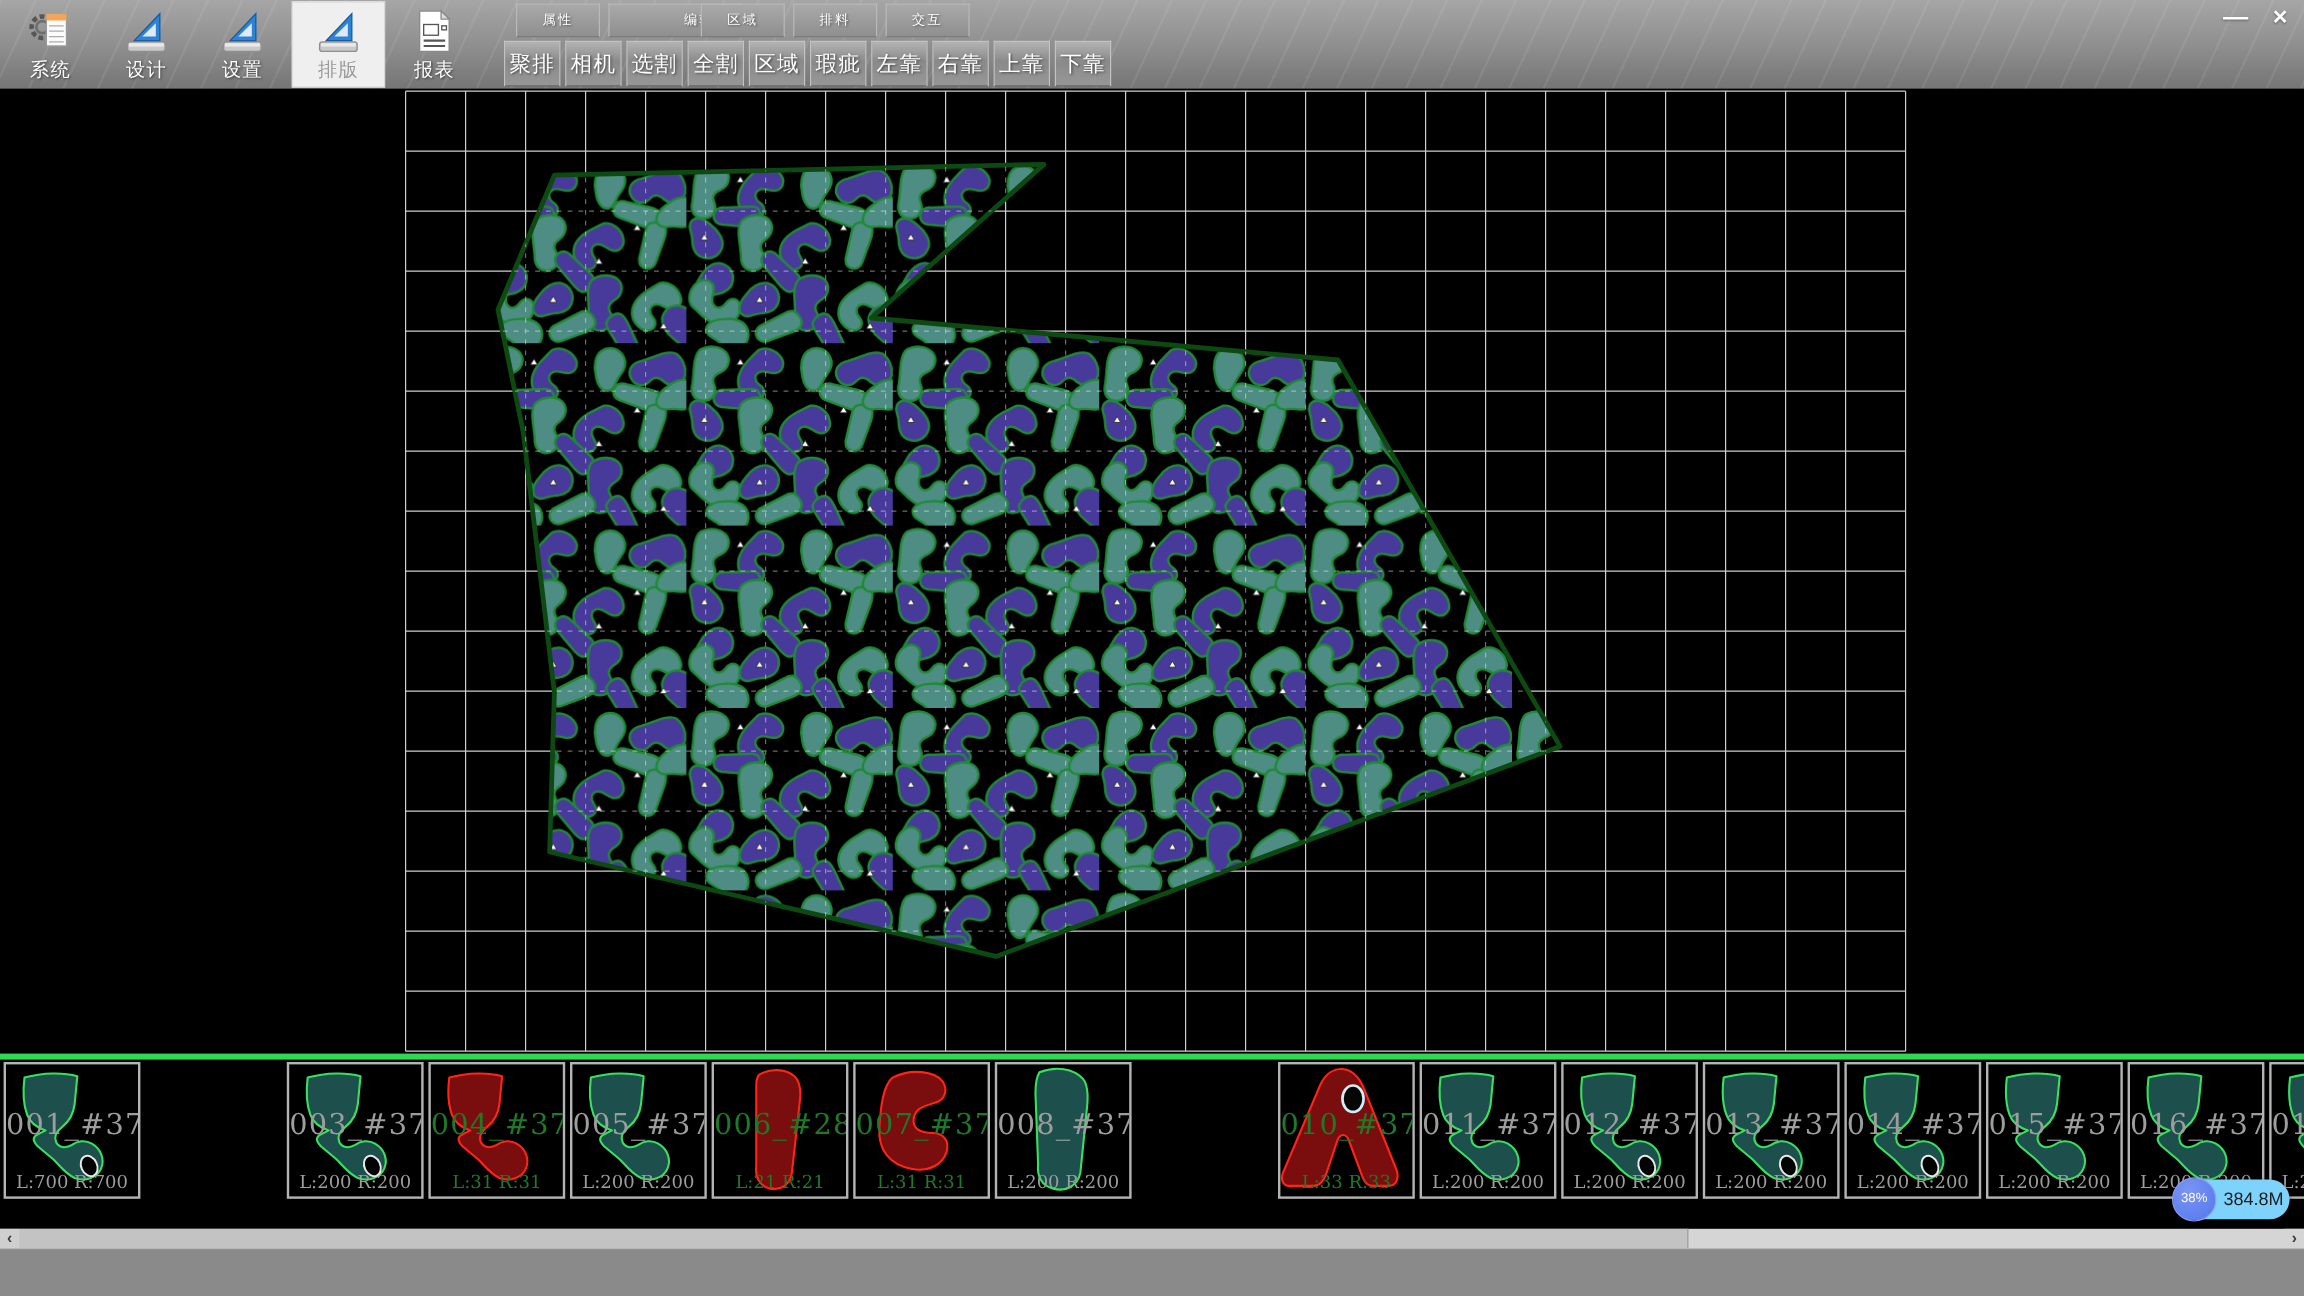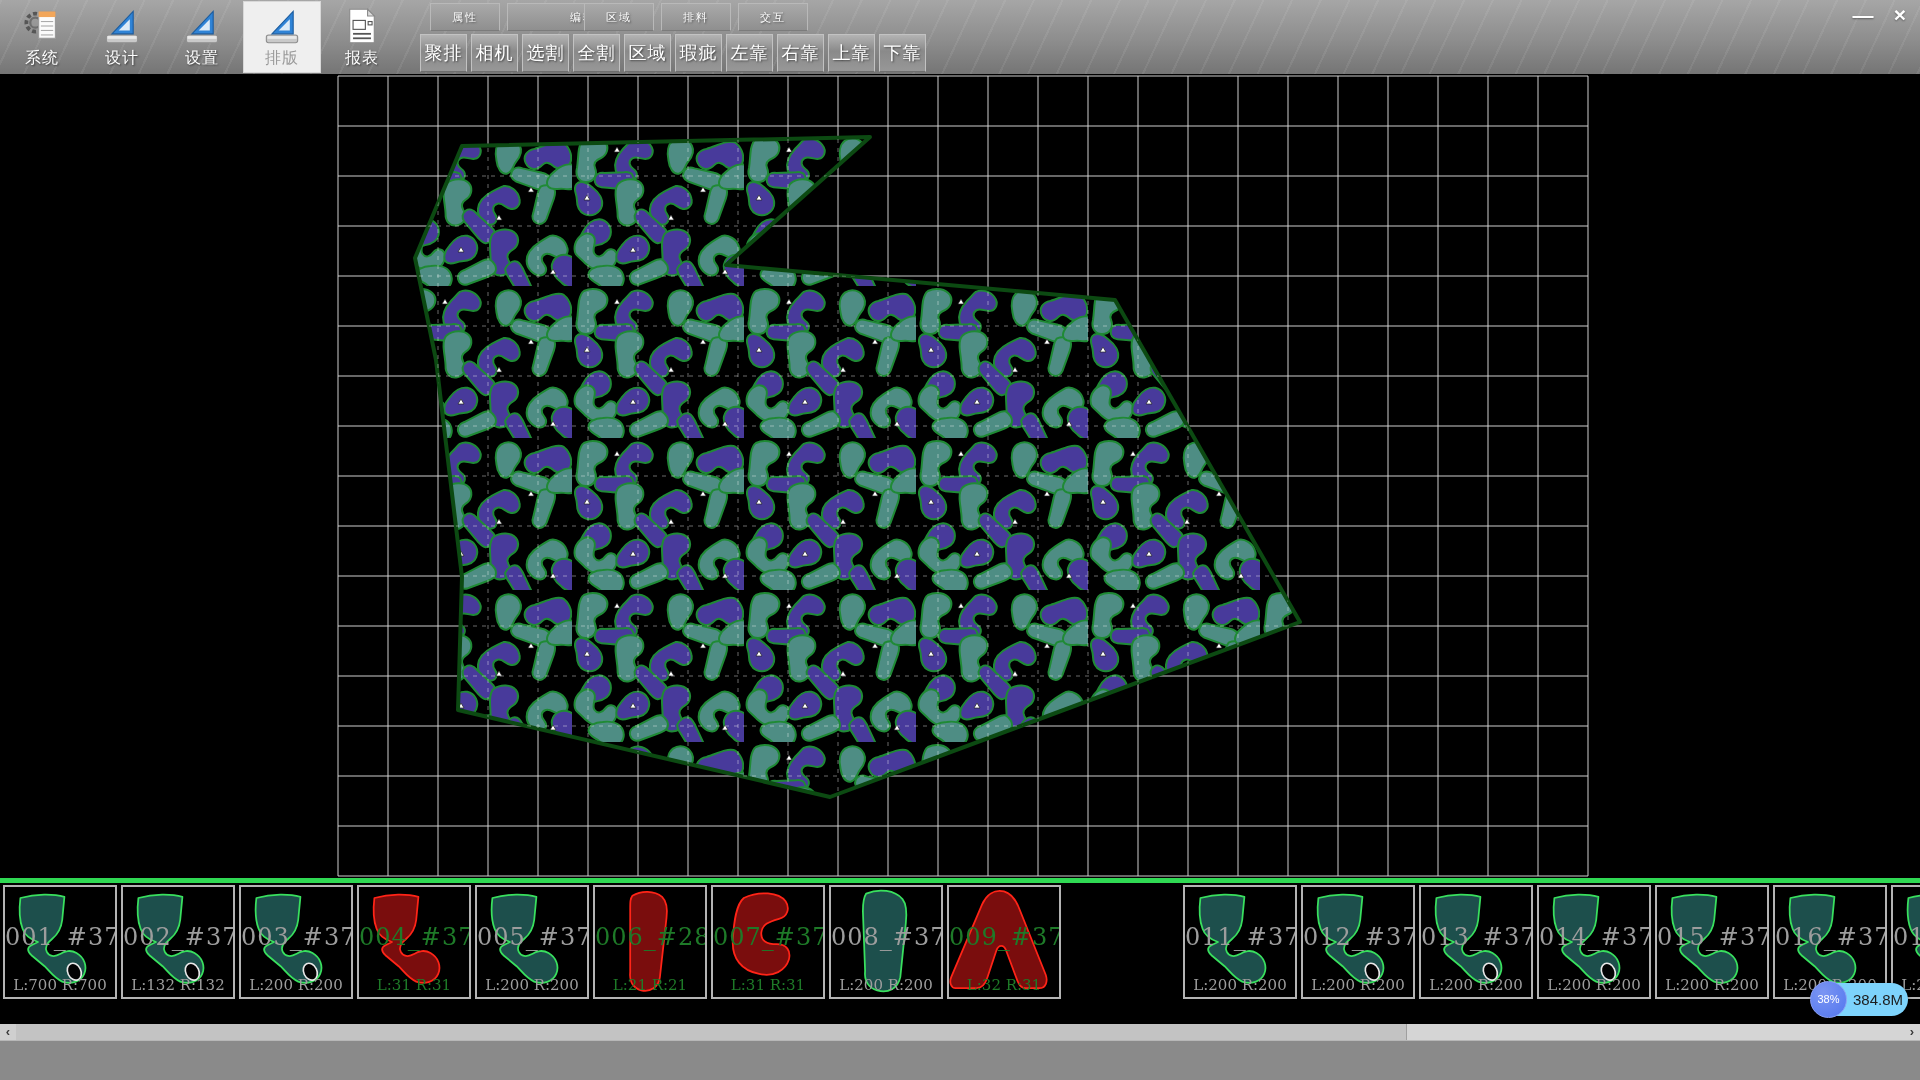--- a/index.html
+++ b/index.html
@@ -208,28 +208,20 @@
 
 <div id="strip">
     <div class="cell" style="left: 3px;">
       <svg viewBox="0 0 100 100">
         <path d="M14 10 C28 6 44 6 54 9 L52 30 C51 38 48 43 43 47 C38 51 36 55 38 59 C40 63 45 64 50 61 C54 58 60 57 65 60 C72 64 75 72 72 79 C69 86 60 89 52 86 C45 83 41 77 36 72 L24 62 C20 58 20 55 24 53 L30 50 C24 48 18 44 16 38 C13 30 13 18 14 10 Z" fill="#1d4f4c" stroke="#39e05e" stroke-width="1.6" stroke-linejoin="round"></path>
         <ellipse cx="63" cy="77" rx="6" ry="8" transform="rotate(-25 63 77)" fill="#030303" stroke="#e8e8e8" stroke-width="1.5"></ellipse>
       </svg>
       <div class="cid txt-gray">001_#37</div>
       <div class="csize txt-gray">L:700 R:700</div>
     </div>
-    <div class="cell" style="left: 121px;">
-      <svg viewBox="0 0 100 100">
-        <path d="M14 10 C28 6 44 6 54 9 L52 30 C51 38 48 43 43 47 C38 51 36 55 38 59 C40 63 45 64 50 61 C54 58 60 57 65 60 C72 64 75 72 72 79 C69 86 60 89 52 86 C45 83 41 77 36 72 L24 62 C20 58 20 55 24 53 L30 50 C24 48 18 44 16 38 C13 30 13 18 14 10 Z" fill="#1d4f4c" stroke="#39e05e" stroke-width="1.6" stroke-linejoin="round"></path>
-        <ellipse cx="63" cy="77" rx="6" ry="8" transform="rotate(-25 63 77)" fill="#030303" stroke="#e8e8e8" stroke-width="1.5"></ellipse>
-      </svg>
-      <div class="cid txt-gray">002_#37</div>
-      <div class="csize txt-gray">L:132 R:132</div>
-    </div>
     <div class="cell" style="left: 239px;">
       <svg viewBox="0 0 100 100">
         <path d="M14 10 C28 6 44 6 54 9 L52 30 C51 38 48 43 43 47 C38 51 36 55 38 59 C40 63 45 64 50 61 C54 58 60 57 65 60 C72 64 75 72 72 79 C69 86 60 89 52 86 C45 83 41 77 36 72 L24 62 C20 58 20 55 24 53 L30 50 C24 48 18 44 16 38 C13 30 13 18 14 10 Z" fill="#1d4f4c" stroke="#39e05e" stroke-width="1.6" stroke-linejoin="round"></path>
         <ellipse cx="63" cy="77" rx="6" ry="8" transform="rotate(-25 63 77)" fill="#030303" stroke="#e8e8e8" stroke-width="1.5"></ellipse>
       </svg>
       <div class="cid txt-gray">003_#37</div>
       <div class="csize txt-gray">L:200 R:200</div>
     </div>
     <div class="cell" style="left: 357px;">
       <svg viewBox="0 0 100 100">
@@ -259,26 +251,27 @@
       <div class="cid txt-green">007_#37</div>
       <div class="csize txt-green">L:31 R:31</div>
     </div>
     <div class="cell" style="left: 829px;">
       <svg viewBox="0 0 100 100">
         <path d="M32 6 C44 1 58 3 65 11 C69 16 69 24 68 33 L63 82 C61 92 52 97 42 94 C34 92 30 85 31 76 L29 22 C29 13 30 9 32 6 Z" fill="#1d4f4c" stroke="#39e05e" stroke-width="1.6" stroke-linejoin="round"></path>
       </svg>
       <div class="cid txt-gray">008_#37</div>
       <div class="csize txt-gray">L:200 R:200</div>
     </div>
-    <div class="cell" style="left: 947px;">
+    <div class="cell" style="left: 1065px;">
       <svg viewBox="0 0 100 100">
         <path d="M6 92 C2 92 0 87 2 82 L30 16 C34 7 41 2 50 4 C57 6 61 12 64 20 L88 80 C90 86 88 92 82 92 L70 92 C65 92 63 88 61 82 L52 58 C50 52 45 52 43 58 L35 82 C33 88 30 92 25 92 Z" fill="#7a0d0d" stroke="#ff2417" stroke-width="1.6" stroke-linejoin="round"></path>
-      </svg>
-      <div class="cid txt-green">009_#37</div>
-      <div class="csize txt-green">L:32 R:31</div>
+        <ellipse cx="55" cy="26" rx="8" ry="10" fill="#060606" stroke="#cfeef5" stroke-width="2"></ellipse>
+      </svg>
+      <div class="cid txt-green">010_#37</div>
+      <div class="csize txt-green">L:33 R:33</div>
     </div>
     <div class="cell" style="left: 1183px;">
       <svg viewBox="0 0 100 100">
         <path d="M14 10 C28 6 44 6 54 9 L52 30 C51 38 48 43 43 47 C38 51 36 55 38 59 C40 63 45 64 50 61 C54 58 60 57 65 60 C72 64 75 72 72 79 C69 86 60 89 52 86 C45 83 41 77 36 72 L24 62 C20 58 20 55 24 53 L30 50 C24 48 18 44 16 38 C13 30 13 18 14 10 Z" fill="#1d4f4c" stroke="#39e05e" stroke-width="1.6" stroke-linejoin="round"></path>
       </svg>
       <div class="cid txt-gray">011_#37</div>
       <div class="csize txt-gray">L:200 R:200</div>
     </div>
     <div class="cell" style="left: 1301px;">
       <svg viewBox="0 0 100 100">

